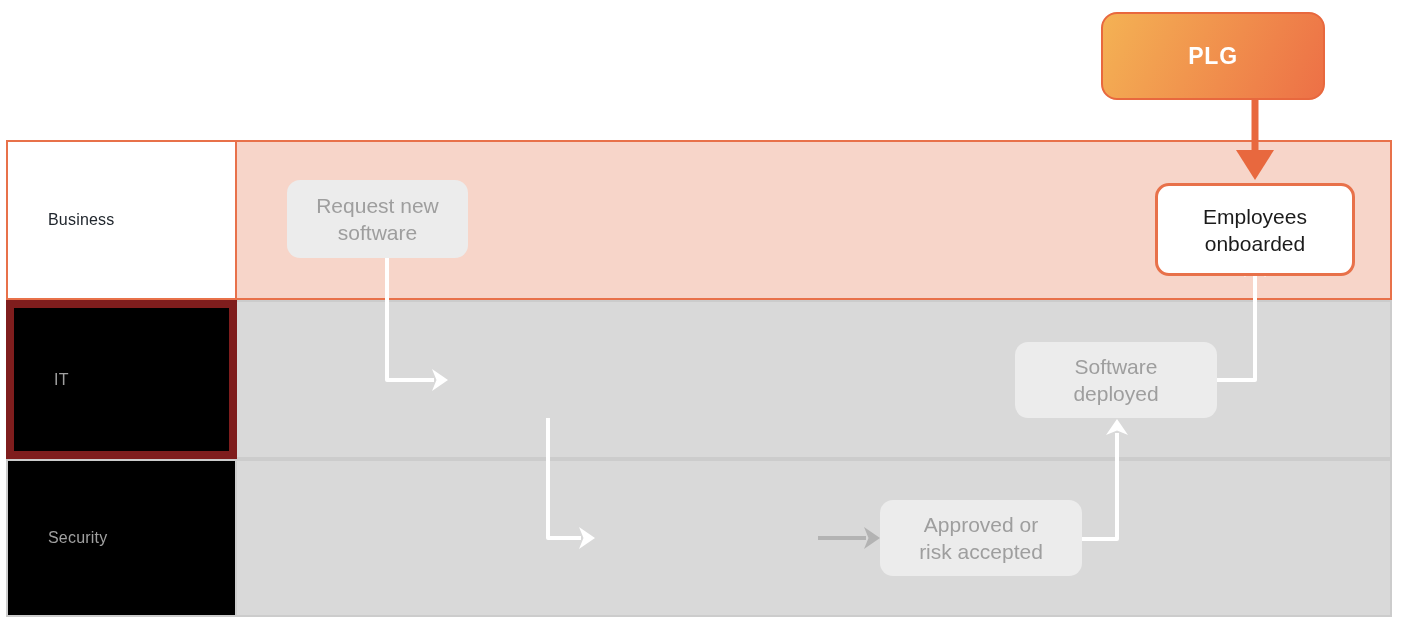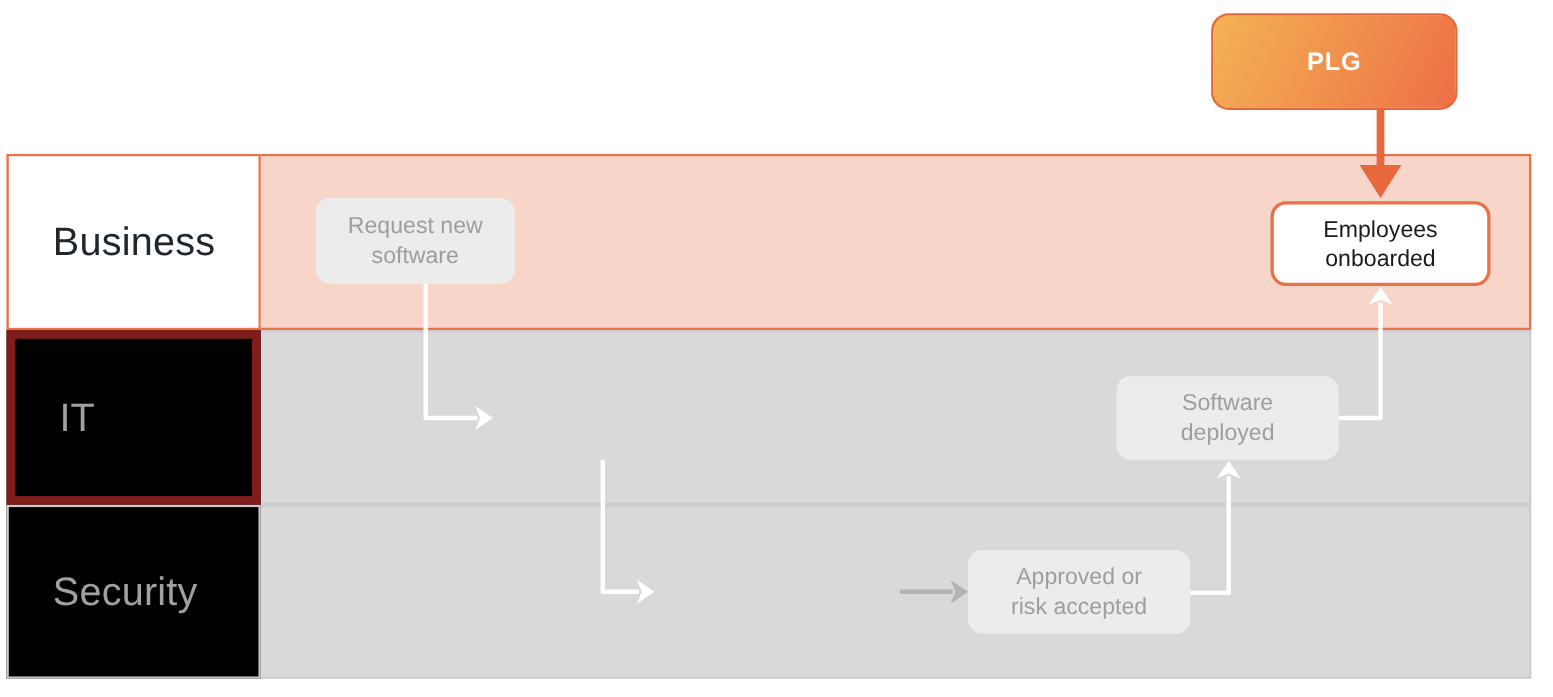--- a/index.html
+++ b/index.html
@@ -10,21 +10,21 @@
   }
   
   .lane { position:absolute; box-sizing:border-box; left:6px; width:1386px; }
   .lane.business { top:140px; height:160px; background:#f7d5c9; border:2px solid #e8714a; }
   .lane.it       { top:300px; height:159px; background:#d9d9d9; border:2px solid #cccccc; }
   .lane.security { top:459px; height:158px; background:#d9d9d9; border:2px solid #cccccc; }
 
   .lane-label {
     position:absolute; box-sizing:border-box; left:6px; width:231px;
     display:flex; align-items:center; padding-left:40px;
-    font-size:36px; font-weight:500; letter-spacing:0.2px;
+    font-size:16px; font-weight:500; letter-spacing:0.2px;
   }
   .lane-label.business-label { top:140px; height:160px; background:#ffffff; border:2px solid #e8714a; color:#21272e; }
   .lane-label.it-label       { top:300px; height:159px; background:#000000; border:8px solid #7f1d1d; color:#a0a0a0; }
   .lane-label.security-label { top:459px; height:158px; background:#000000; border:2px solid #cccccc; color:#a0a0a0; }
 
   
   .connectors { position:absolute; left:0; top:0; width:1412px; height:634px; }
 
   
   .node {
@@ -35,21 +35,21 @@
     white-space:pre-line;
   }
   .node.highlight {
     background:#ffffff; border:3px solid #e8714a; color:#1b1b1b; border-radius:14px;
   }
   .node.n-request   { left:287px;  top:180px; width:181px; height:78px; }
   .node.n-review    { left:448px;  top:342px; width:202px; height:76px; }
   .node.n-diligence { left:595px;  top:500px; width:223px; height:77px; }
   .node.n-approved  { left:880px;  top:500px; width:202px; height:76px; }
   .node.n-deployed  { left:1015px; top:342px; width:202px; height:76px; }
-  .node.n-onboarded { left:1155px; top:183px; width:200px; height:77px; }
+  .node.n-onboarded { left:1155px; top:183px; width:200px; height:93px; }
 
   
   .badge {
     position:absolute; box-sizing:border-box;
     left:1101px; top:12px; width:224px; height:88px;
     border-radius:16px;
     background:linear-gradient(115deg, #f4b254 0%, #ed7046 100%);
     border:2px solid #e8683e;
     display:flex; align-items:center; justify-content:center;
     color:#ffffff; font-size:23px; font-weight:700; letter-spacing:0.8px;

